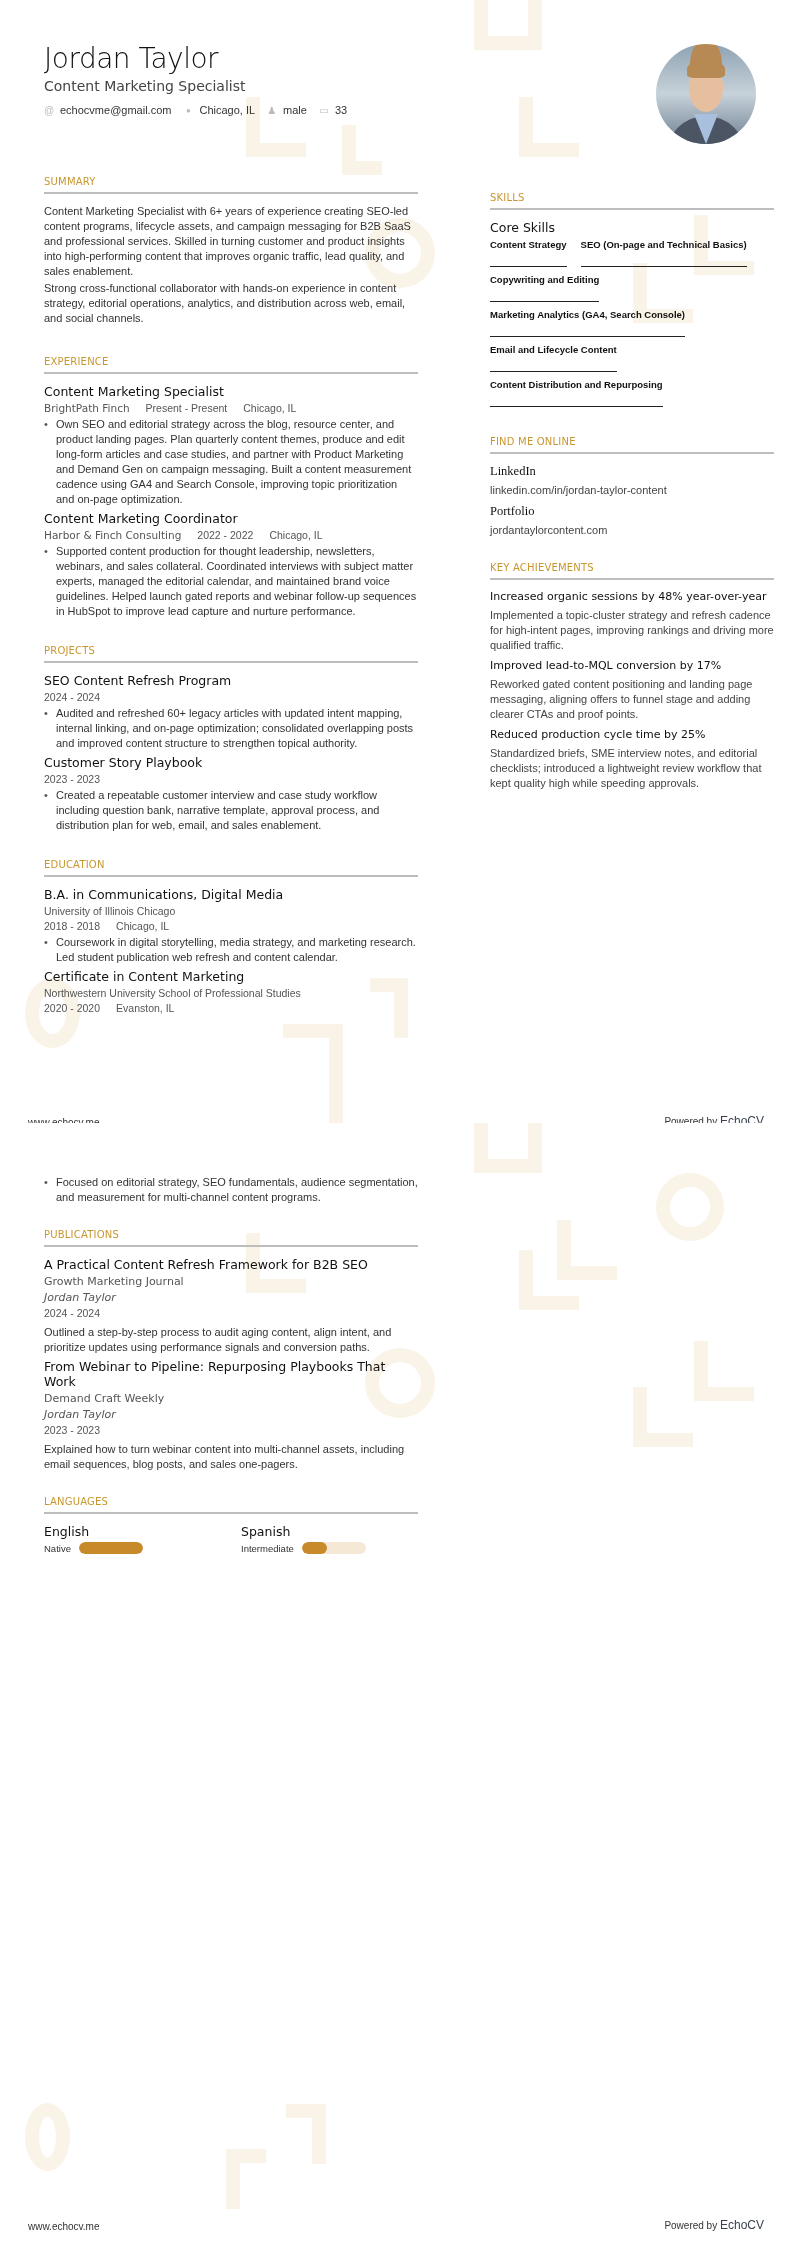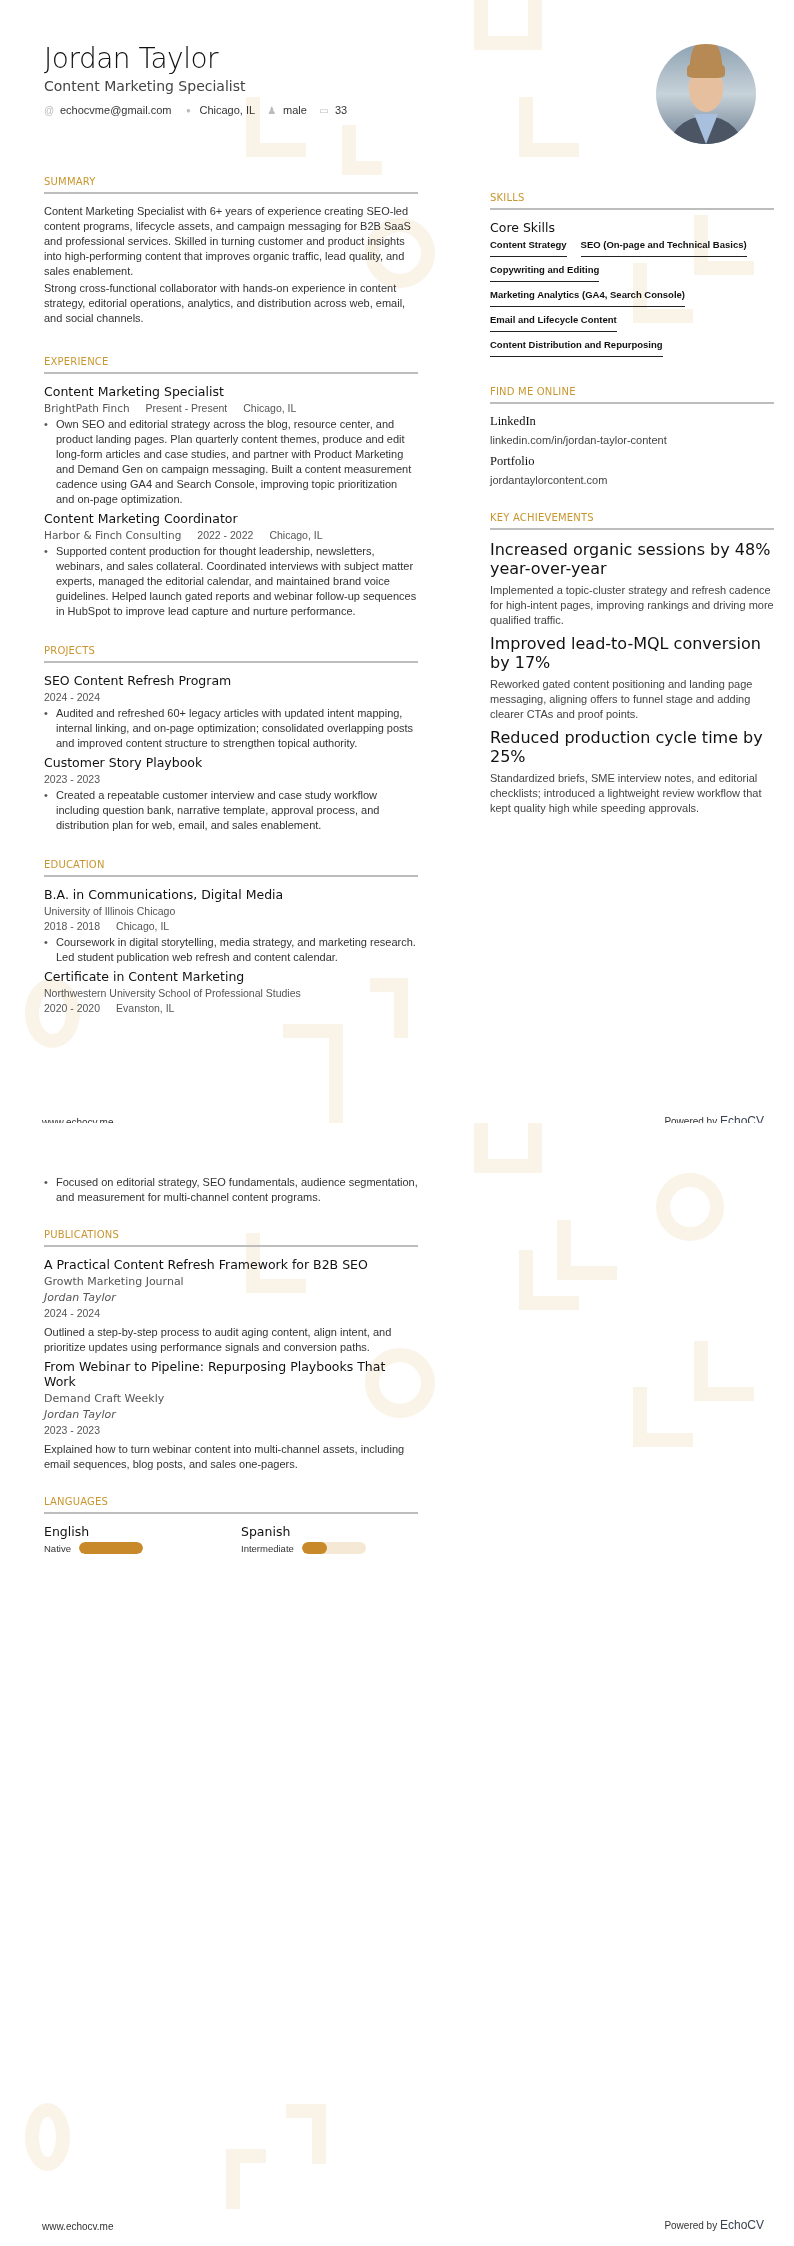--- a/index.html
+++ b/index.html
@@ -42,40 +42,40 @@
   .para { font-size: 11px; line-height: 15px; color: #333; }
   .item-title { font-size: 12.5px; color: #111; font-family: "DejaVu Sans", sans-serif; margin-bottom: 3px; }
   .meta { font-size: 10.5px; color: #555; margin-bottom: 3px; display: flex; }
   .meta span { margin-right: 16px; }
   .meta .org { font-family: "DejaVu Sans", sans-serif; }
   .bullet { display: flex; font-size: 11px; line-height: 15px; color: #333; margin-bottom: 4px; }
   .bullet .dot { width: 12px; flex: none; color: #555; }
 
   .skills-sub { font-size: 12.5px; color: #111; font-family: "DejaVu Sans", sans-serif; margin-bottom: 4px; }
   .skill-tags { display: flex; flex-wrap: wrap; }
-  .skill { font-size: 9.5px; font-weight: bold; color: #111; padding-bottom: 6px; border-bottom: 1px solid #222; margin: 0 14px 7px 0; }
+  .skill { font-size: 9.5px; font-weight: bold; color: #111; padding-bottom: 16px; border-bottom: 1px solid #222; margin: 0 14px 7px 0; }
 
   .online-label { font-size: 12.5px; color: #111; font-family: Liberation Serif, serif; margin-bottom: 5px; }
   .online-val { font-size: 11px; color: #444; margin-bottom: 8px; }
 
-  .ach-title { font-size: 16px; color: #111; font-family: "DejaVu Sans", sans-serif; margin-bottom: 5px; }
+  .ach-title { font-size: 11px; color: #111; font-family: "DejaVu Sans", sans-serif; margin-bottom: 5px; }
   .ach-desc { font-size: 11px; line-height: 15px; color: #444; margin-bottom: 6px; }
 
   .pub-journal { font-size: 11px; color: #555; font-family: "DejaVu Sans", sans-serif; margin-bottom: 3px; }
   .pub-author { font-size: 11px; color: #555; font-style: italic; font-family: "DejaVu Sans", sans-serif; margin-bottom: 3px; }
 
   .lang-grid { display: flex; gap: 20px; }
   .lang { width: 192px; }
   .lang-name { font-size: 12.5px; color: #111; font-family: "DejaVu Sans", sans-serif; margin-bottom: 3px; }
   .lang-row { display: flex; align-items: center; }
   .lang-level { font-size: 9.5px; color: #333; margin-right: 8px; }
   .lang-bar { width: 64px; height: 12px; border-radius: 6px; background: #f5e9d6; overflow: hidden; }
   .lang-fill { height: 100%; border-radius: 6px; background: #c8892a; }
 
-  .footer-left { position: absolute; left: 42px; font-size: 10px; color: #333; }
+  .footer-left { position: absolute; left: 28px; font-size: 10px; color: #333; }
   .footer-right { position: absolute; right: 30px; font-size: 10px; color: #333; }
   .footer-right .brand { font-size: 12px; color: #3a4150; }
 </style>
 </head>
 <body>
 
 <div class="page page1">
 
   <div class="deco deco-u" style="left:474px; top:-10px; width:68px; height:60px;"></div>
   <div class="deco deco-l" style="left:246px; top:97px; width:60px; height:60px;"></div>

